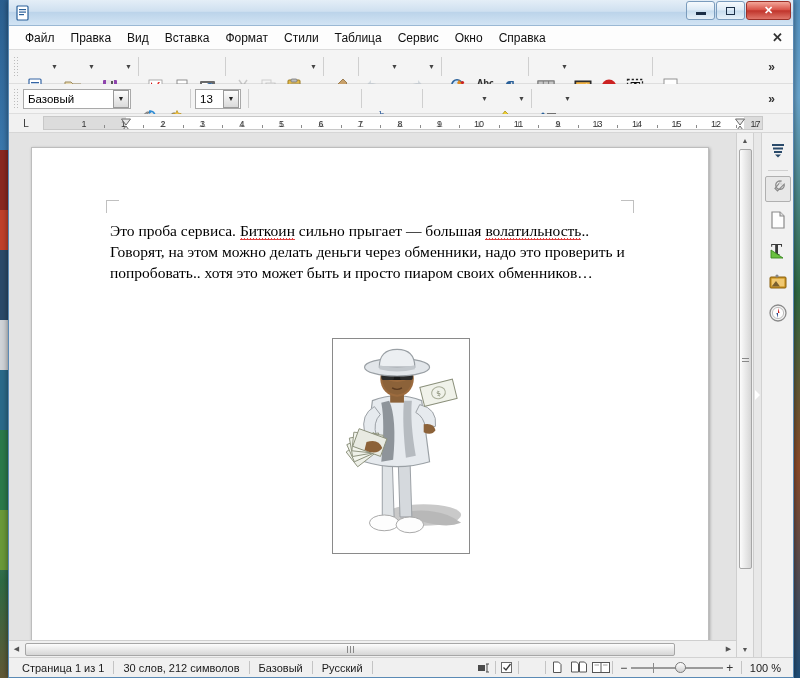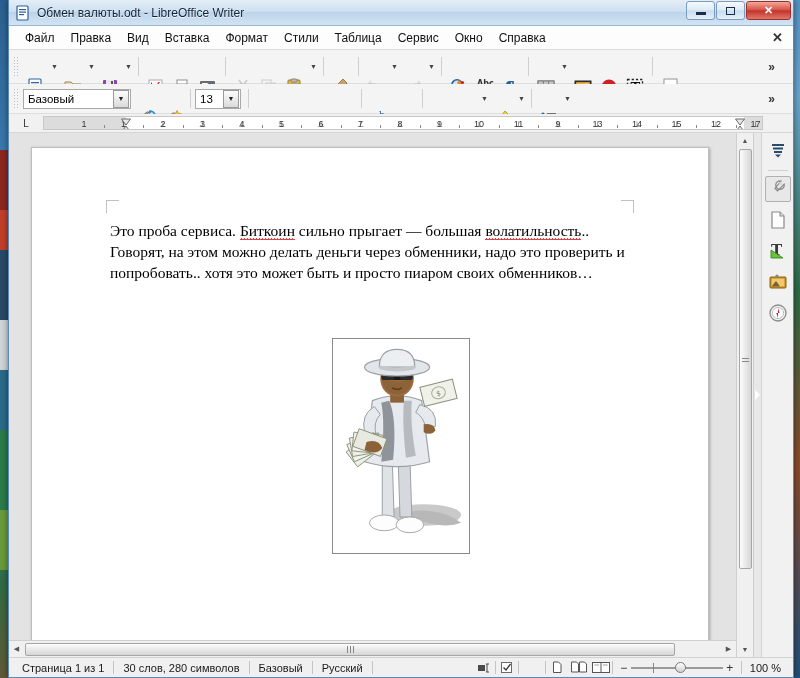--- a/index.html
+++ b/index.html
@@ -258,21 +258,20 @@
 
   <div id="titlebar">
     <span class="ticon">
       <svg width="16" height="16" viewBox="0 0 16 16">
         <rect x="2" y="1" width="11" height="14" rx="1" fill="#fff" stroke="#2a6099" stroke-width="1.2"></rect>
         <rect x="4" y="4" width="7" height="1.2" fill="#2a6099"></rect>
         <rect x="4" y="6.5" width="7" height="1.2" fill="#2a6099"></rect>
         <rect x="4" y="9" width="5" height="1.2" fill="#2a6099"></rect>
       </svg>
     </span>
-    <span class="ttext">Обмен валюты.odt - LibreOffice Writer</span>
     <div class="wbtns">
       <div class="wbtn">
           <span class="glyph-min"></span>
         </div>
       <div class="wbtn">
           <span class="glyph-max"></span>
         </div>
       <div class="wbtn close">✕</div>
     </div>
   </div>
@@ -801,21 +800,21 @@
           <path d="M10 5 L11.6 10 L10 10 Z" fill="#cc2222"></path>
           <path d="M10 15 L8.4 10 L10 10 Z" fill="#2a4a8a"></path>
         </svg>
       </div>
     </div>
   </div>
 
   <div id="statusbar">
     <span class="st">Страница 1 из 1</span>
     <span class="stsep"></span>
-    <span class="st">30 слов, 280 символов</span>
+    <span class="st">30 слов, 212 символов</span>
     <span class="stsep"></span>
     <span class="st">Базовый</span>
     <span class="stsep"></span>
     <span class="st">Русский</span>
     <span class="stsep"></span>
     <span id="st-spacer"></span>
     <span class="sticon">
       <svg width="14" height="12" viewBox="0 0 14 12">
         <rect x="1" y="3" width="7" height="6" fill="#4a4a4a"></rect>
         <path d="M10 2 v8 M9 2 h3 M9 10 h3" stroke="#4a4a4a" stroke-width="1"></path>

